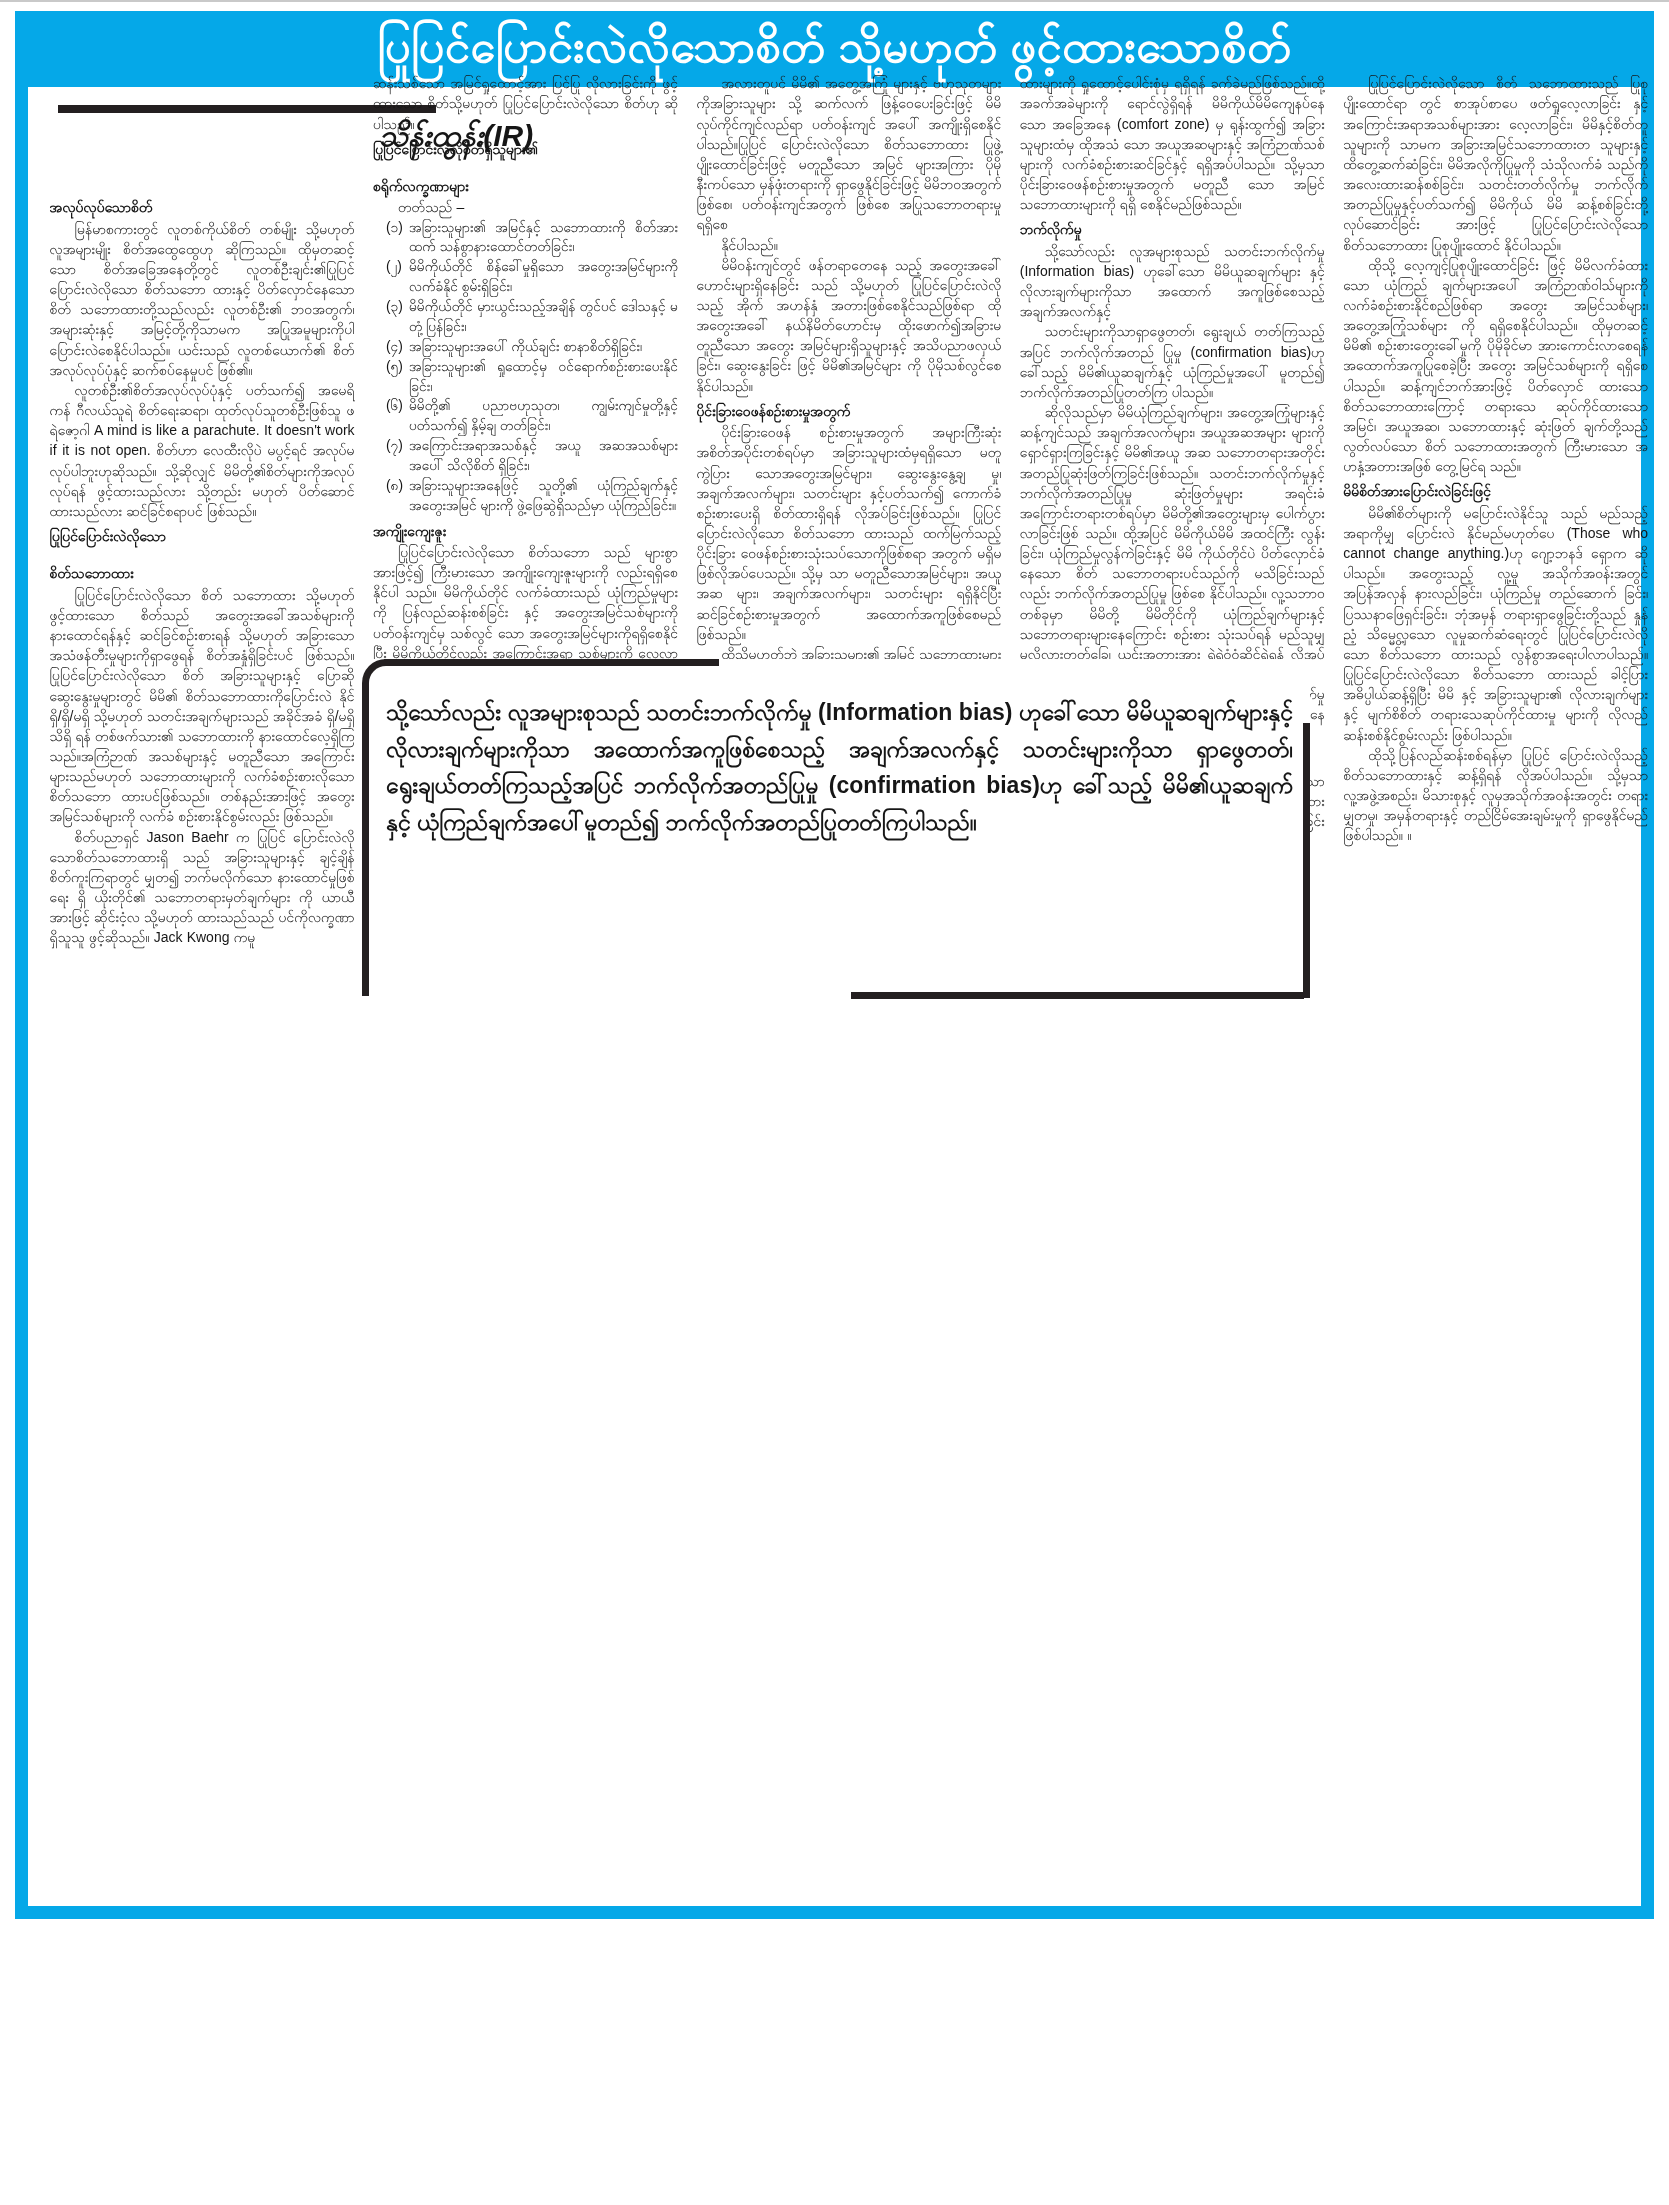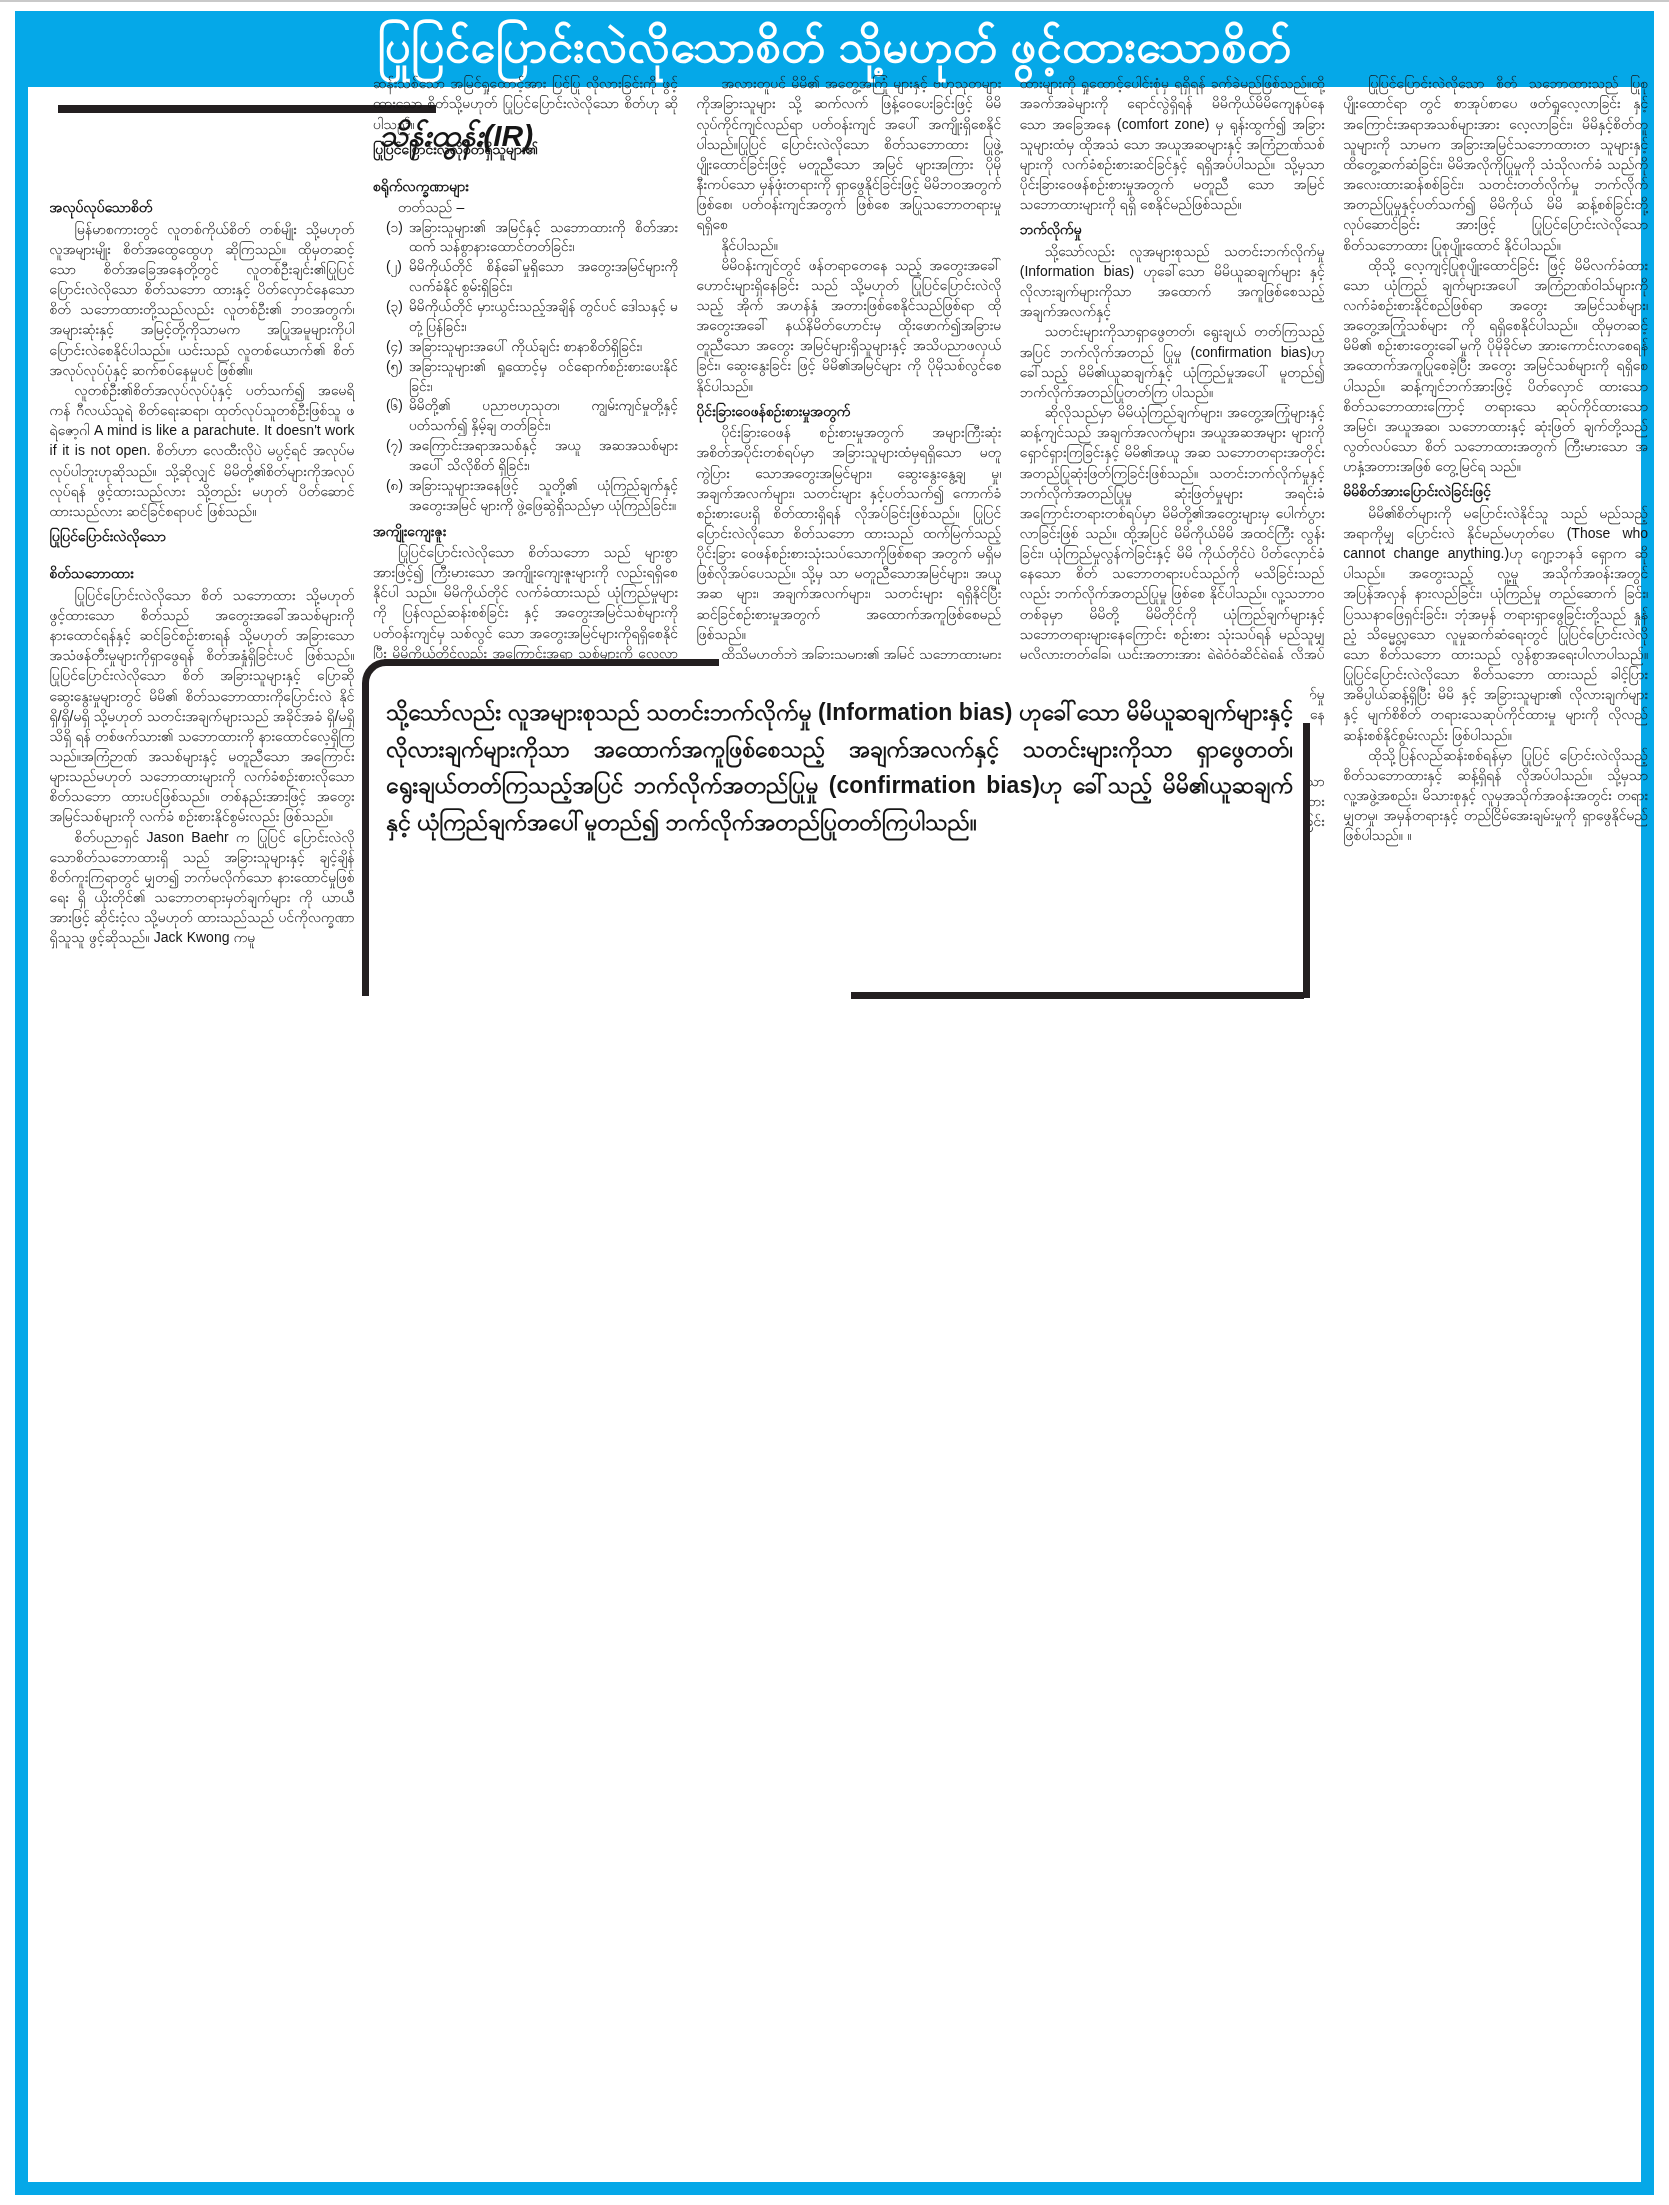--- a/index.html
+++ b/index.html
@@ -9,21 +9,21 @@
     font-family:"Liberation Sans", sans-serif;
     color:#161616;
     position:relative;
     overflow:hidden;
   }
 
   
   .page {
     position:absolute;
     left:15px; top:10.8px;
-    width:1639px; height:2184px;
+    width:1639px; height:1908px;
     border-left:13px solid #05a8e8;
     border-right:13px solid #05a8e8;
     border-bottom:13px solid #05a8e8;
     background:#ffffff;
   }
 
   
   .masthead {
     background:#05a8e8;
     height:76px;

